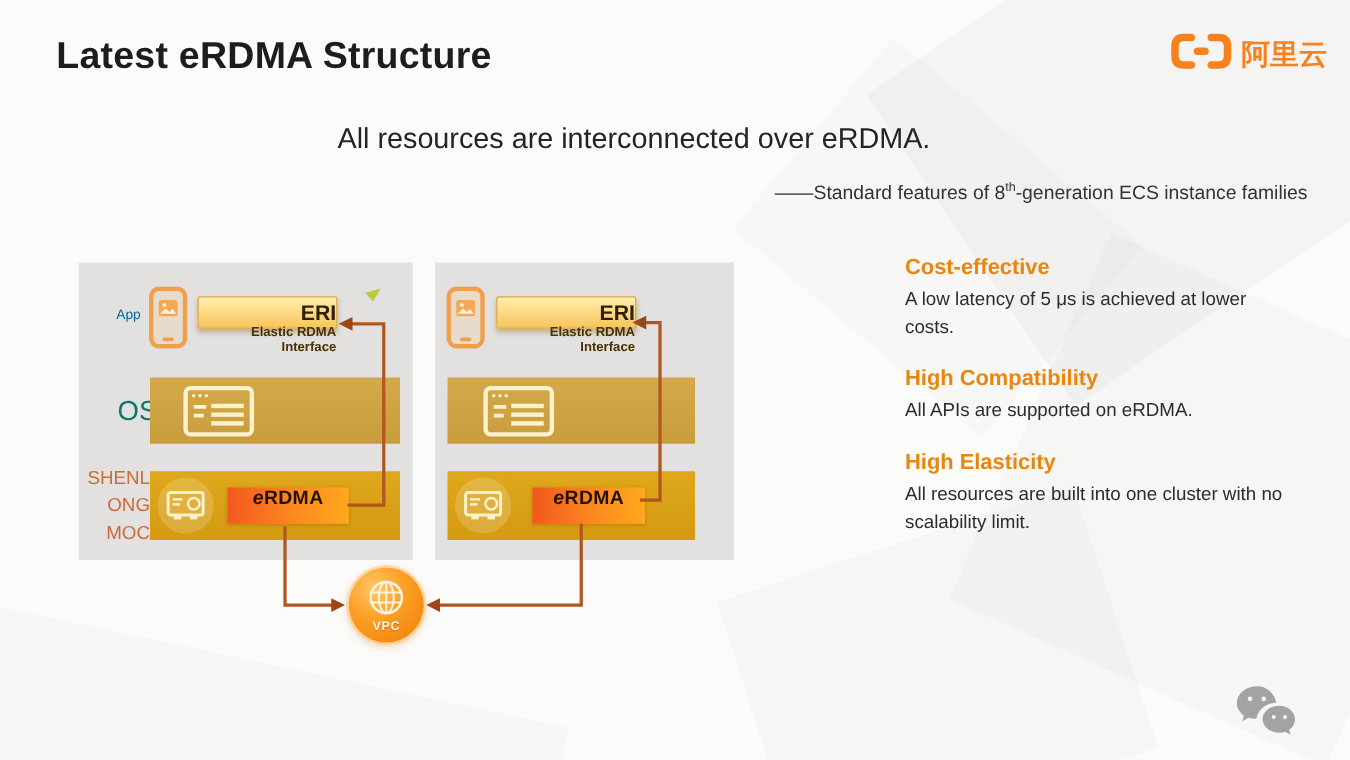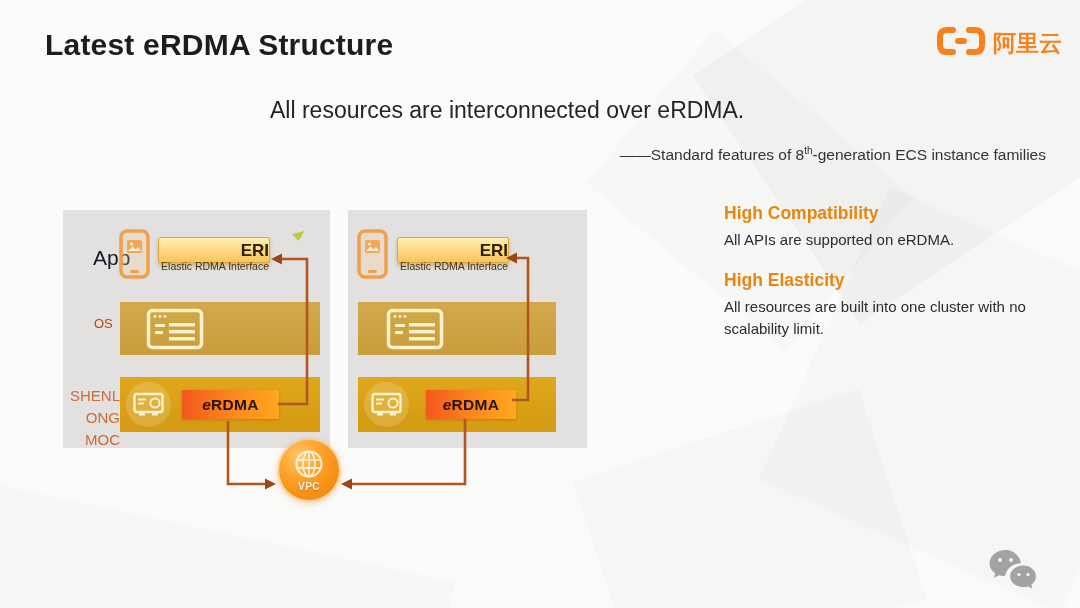--- a/index.html
+++ b/index.html
@@ -32,68 +32,68 @@
     position:absolute; right:34px; top:145px;
     font-size:15.5px; color:#333;
   }
   .tagline sup { font-size:10px; }
 
   
   .host { position:absolute; top:210px; background:#e2e1e0; }
   .host1 { left:63px;  width:267px; height:238px; }
   .host2 { left:348px; width:239px; height:238px; }
 
-  .app-label { position:absolute; left:30px; top:36px; font-size:21px; color:#0f172a; }
-  .os-label  { position:absolute; left:31px; top:106px; font-size:13px; color:#c2410c; }
+  .app-label { position:absolute; left:30px; top:36px; font-size:11px; color:#0369a1; }
+  .os-label  { position:absolute; left:31px; top:106px; font-size:22px; color:#0f766e; }
   .moc-label { position:absolute; left:0; top:162px; width:57px; text-align:right;
-               font-size:15px; line-height:22px; color:#cd6a39;margin-top:13px; }
+               font-size:15px; line-height:22px; color:#cd6a39; }
 
   .phone { position:absolute; }
   .host1 .phone { left:55px; top:19px; }
   .host2 .phone { left:8px;  top:19px; }
 
   .eri-box {
     position:absolute; top:27px; height:26px; text-align:right;
     background:linear-gradient(180deg,#ffefae 0%,#f8c45c 100%);
     border:1px solid #dfa63e; border-radius:2px;
     box-shadow:0 3px 4px rgba(140,95,20,0.35);
     padding-top:3px;
   }
   .host1 .eri-box { left:95px; width:112px; }
   .host2 .eri-box { left:49px; width:112px; }
   .eri-title { font-size:17px; font-weight:600; color:#2f2000; line-height:19px; }
-  .eri-sub   { font-size:10.5px; font-weight:400; color:#4a3100; }
+  .eri-sub   { font-size:10.5px; font-weight:700; color:#4a3100; }
 
   .bar { position:absolute; }
   .os-bar  { top:92px;  height:53px; background:linear-gradient(180deg,#d3a94b,#c99d3c); }
   .moc-bar { top:167px; height:55px; background:linear-gradient(180deg,#dfa81c,#d49a12); }
   .host1 .bar { left:57px; width:200px; }
   .host2 .bar { left:10px; width:198px; }
 
   .win-icon { position:absolute; left:26px; top:6px; }
   .host2 .win-icon { left:28px; }
 
   .nic-halo { position:absolute; left:6px; top:5px; width:45px; height:45px;
               border-radius:50%; background:rgba(255,255,255,0.17);
               display:flex; align-items:center; justify-content:center; }
   .erdma-box {
     position:absolute; top:13px; height:29px;
     background:linear-gradient(90deg,#f2581d 0%,#fd8a1e 55%,#ffa81d 100%);
-    border-radius:1px; display:flex; align-items:center; justify-content:center;
+    border-radius:1px; display:flex; justify-content:center;
     box-shadow:0 1px 3px rgba(120,60,0,0.3);
   }
   .host1 .erdma-box { left:62px; width:97px; }
   .host2 .erdma-box { left:68px; width:90px; }
   .erdma-text { font-size:15.5px; font-weight:600; color:#241100; letter-spacing:0.3px; }
   .erdma-text .e { font-style:italic; }
 
   .connectors { position:absolute; left:0; top:0; width:1080px; height:608px; pointer-events:none; }
 
   .vpc {
-    position:absolute; left:279px; top:440px; width:60px; height:60px; border-radius:50%;
+    position:absolute; left:279px; top:454px; width:60px; height:60px; border-radius:50%;
     background:radial-gradient(circle at 35% 28%, #ffc96a 0%, #fca027 40%, #f07c04 100%);
     box-shadow:0 0 0 2px rgba(255,200,120,0.55), 0 2px 8px rgba(220,120,0,0.45);
     display:flex; flex-direction:column; align-items:center; justify-content:center;
   }
   .vpc-label { font-size:10px; font-weight:700; color:#fff7ea; margin-top:-3px; letter-spacing:0.5px;
                text-shadow:0 1px 1px rgba(150,70,0,0.5); }
 
   .spark { position:absolute; left:292px; top:230px; width:12px; height:11px;
            background:#bcca3e; clip-path:polygon(0 45%, 100% 0, 60% 100%);
            transform:rotate(8deg); }
@@ -269,20 +269,24 @@
         <line x1="3.5" y1="12" x2="28.5" y2="12" stroke="#fff3df" stroke-width="1.6"></line>
         <line x1="3.5" y1="20" x2="28.5" y2="20" stroke="#fff3df" stroke-width="1.6"></line>
         <line x1="16" y1="3.5" x2="16" y2="28.5" stroke="#fff3df" stroke-width="1.6"></line>
       </svg>
     </span>
     <div class="vpc-label">VPC</div>
   </div>
 
   <div class="features">
     <div>
+      <div class="feature-heading">Cost-effective</div>
+      <div class="feature-body fb-narrow">A low latency of 5 μs is achieved at lower costs.</div>
+    </div>
+    <div>
       <div class="feature-heading">High Compatibility</div>
       <div class="feature-body">All APIs are supported on eRDMA.</div>
     </div>
     <div>
       <div class="feature-heading">High Elasticity</div>
       <div class="feature-body fb-mid">All resources are built into one cluster with no scalability limit.</div>
     </div>
   </div>
 
   <div class="watermark">

